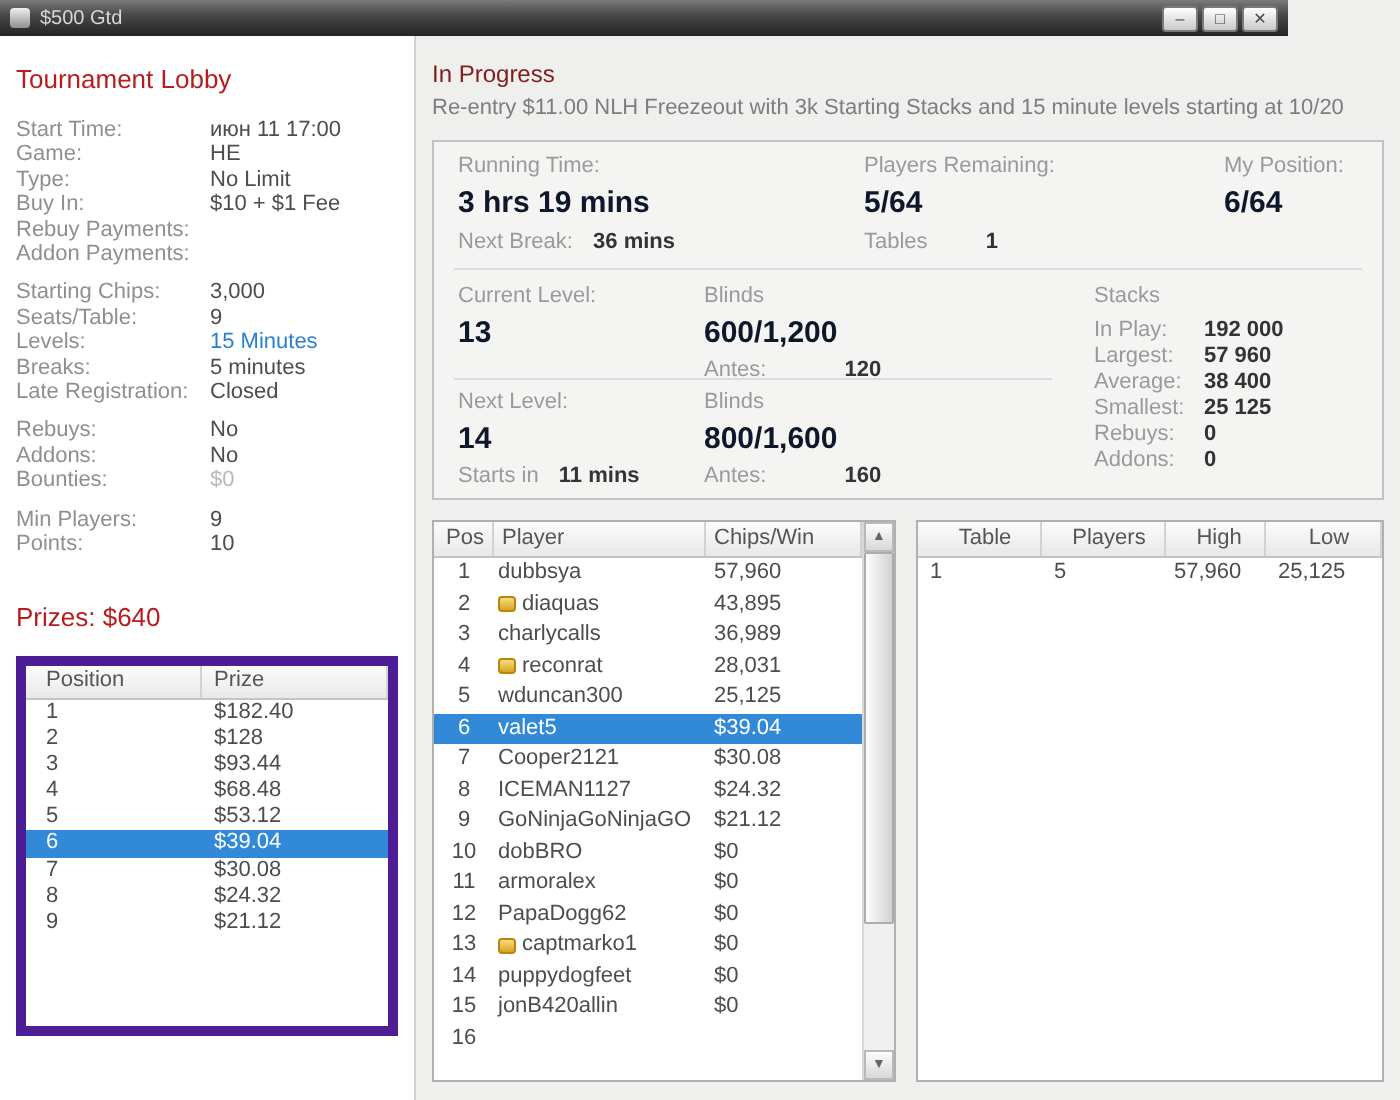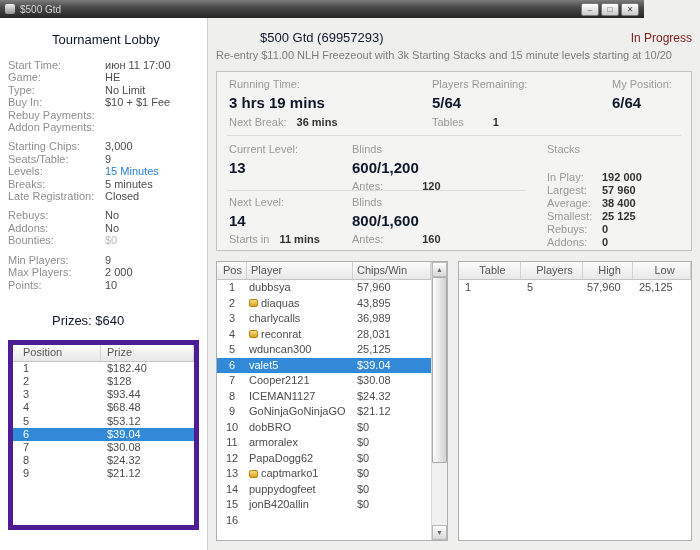--- a/index.html
+++ b/index.html
@@ -12,21 +12,21 @@
     display:flex;align-items:center;padding:0 3px;color:#d8d8d8;font-size:10px;}
   .win-icon{width:10px;height:10px;margin:0 5px 0 2px;flex:none;
     background:linear-gradient(#f0f0f0,#8f8f8f);border-radius:2px;}
   .win-controls{margin-left:auto;display:flex;gap:2px;padding-right:2px;}
   .win-btn{width:18px;height:13px;border:1px solid #7a7a7a;border-radius:2px;box-sizing:border-box;
     background:linear-gradient(#ffffff,#c9c9c9);color:#444;font-size:8px;line-height:11px;text-align:center;cursor:default;}
 
   
   .sidebar{position:absolute;left:0;top:18px;width:208px;height:532px;box-sizing:border-box;
     background:#ffffff;border-right:1px solid #cfcfcf;padding:14px 8px 8px 8px;}
-  .blue-title{color:#0f172a;font-size:13px;margin-left:44px;}
+  .blue-title{color:#b91c1c;font-size:13px;}
   .info-groups{margin-top:12px;}
   .info-group{margin-bottom:7px;}
   .info-row{display:flex;line-height:12.4px;}
   .info-label{width:97px;color:#8f8f8f;flex:none;}
   .info-value{color:#4d4d4d;}
   .info-value.link{color:#2a7fd0;cursor:pointer;}
   .info-value.muted{color:#b9b9b9;}
   .prizes-title{margin-top:22px;}
   .prize-table{margin-top:12px;height:190px;border:5px solid #4c1d95;background:#fff;box-sizing:border-box;overflow:hidden;}
   .thead{display:flex;height:16px;line-height:15px;flex:none;
@@ -167,24 +167,20 @@
           <span class="info-label">Bounties:</span>
           <span class="info-value muted">$0</span>
         </div>
       </div>
       <div class="info-group">
         <div class="info-row">
           <span class="info-label">Min Players:</span>
           <span class="info-value">9</span>
         </div>
         <div class="info-row">
-          <span class="info-label">Max Players:</span>
-          <span class="info-value">2 000</span>
-        </div>
-        <div class="info-row">
           <span class="info-label">Points:</span>
           <span class="info-value">10</span>
         </div>
       </div>
     </div>
   <div class="blue-title prizes-title">Prizes: $640</div>
   <div class="prize-table">
     <div class="thead">
       <span class="col-pos">Position</span>
       <span class="col-prize">Prize</span>
@@ -226,21 +222,20 @@
           <span>9</span>
           <span>$21.12</span>
         </div>
       </div>
   </div>
 </div>
 
 <div class="main">
 
   <div class="main-header">
-    <span class="blue-title main-title">$500 Gtd (69957293)</span>
     <span class="main-status">In Progress</span>
   </div>
   <div class="main-desc">Re-entry $11.00 NLH Freezeout with 3k Starting Stacks and 15 minute levels starting at 10/20</div>
 
   <div class="stats-panel">
     <div class="sblock c1" style="top:6px">
       <div class="slabel">Running Time:</div>
       <div class="sbig">3 hrs 19 mins</div>
     </div>
     <div class="sblock c2" style="top:6px">
@@ -289,21 +284,21 @@
     <div class="sblock c1" style="top:161px">
       <span class="slabel">Starts in</span>
       <span class="sval gap-sm">11 mins</span>
     </div>
     <div class="sblock cb" style="top:161px">
       <span class="slabel">Antes:</span>
       <span class="sval gap-lg">160</span>
     </div>
 
     <div class="sblock cs" style="top:71px">
-      <div class="slabel" style="margin-bottom:16px">Stacks</div>
+      <div class="slabel" style="margin-bottom:5px">Stacks</div>
       <div>
           <div class="stack-row">
             <span class="stack-label">In Play:</span>
             <span class="stack-value">192 000</span>
           </div>
           <div class="stack-row">
             <span class="stack-label">Largest:</span>
             <span class="stack-value">57 960</span>
           </div>
           <div class="stack-row">

